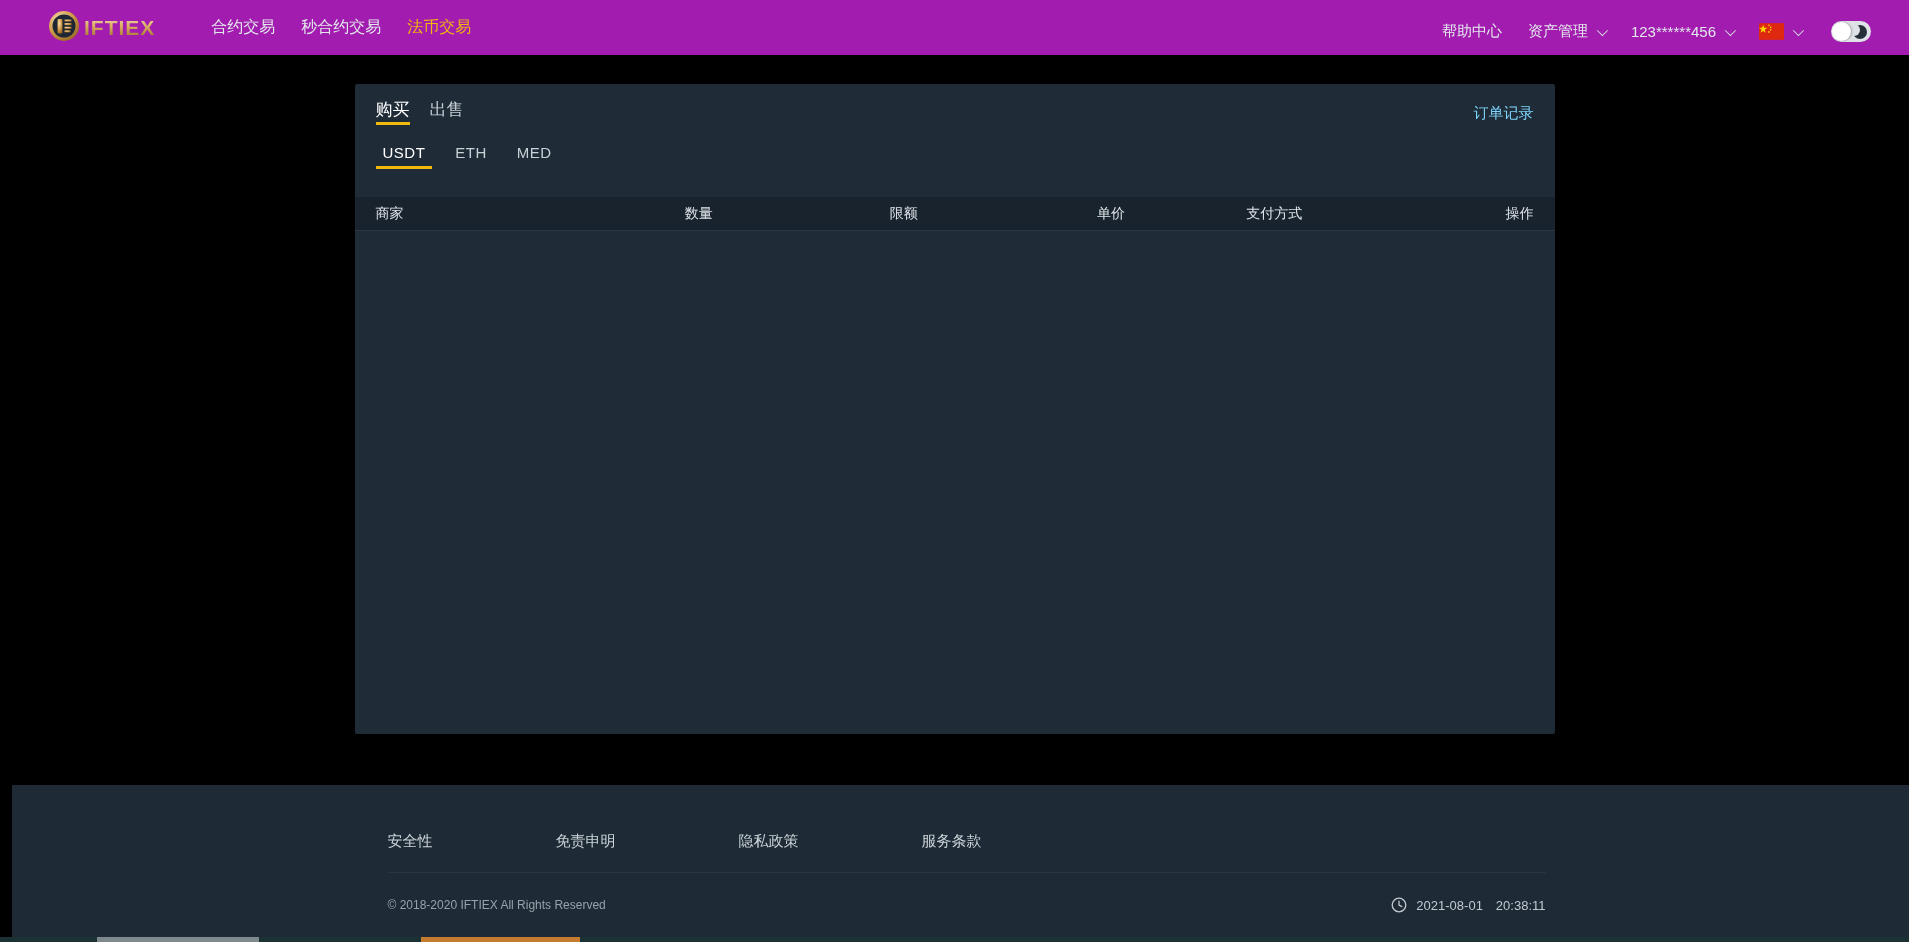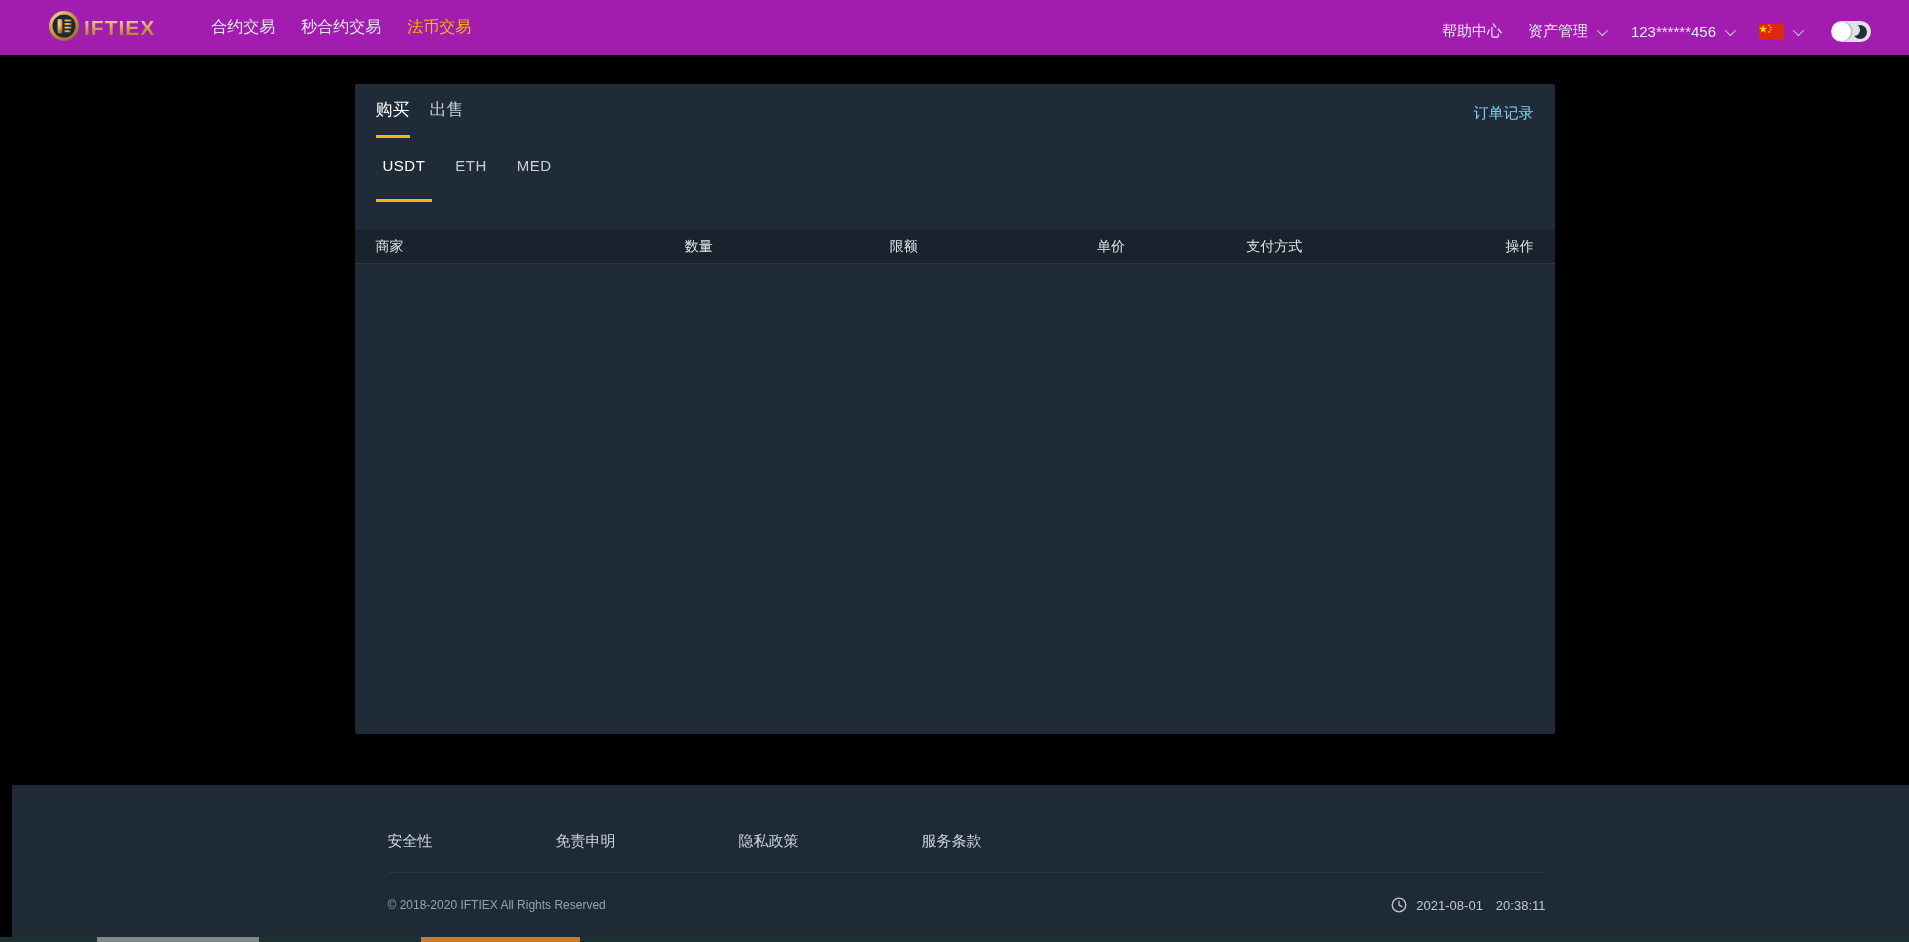--- a/index.html
+++ b/index.html
@@ -51,29 +51,29 @@
   }
 
   
   .panel {
     width:1200px; height:650px; margin:29px auto 0; background:#1f2b36; border-radius:2px;
     display:flex; flex-direction:column;
   }
   .panel-head { display:flex; align-items:flex-start; padding:14px 21px 0; }
   .trade-tab {
     font-size:17px; color:#c9d0d6; cursor:pointer;
-    padding-bottom:13px; border-bottom:3px solid transparent; margin-right:20px; line-height:24px;
+    border-bottom:3px solid transparent; margin-right:20px; line-height:24px;
   }
   .trade-tab.active { color:#fff; border-bottom-color:#f0b90b; }
   .order-record { margin-left:auto; font-size:15px; color:#7dd3fc; cursor:pointer; padding-top:6px; }
 
   .coin-tabs { display:flex; padding:19px 21px 0; }
   .coin-tab {
     font-size:15px; color:#c9d0d6; cursor:pointer; line-height:18px;
-    padding:0 7px 24px; margin-right:16px; border-bottom:3px solid transparent; letter-spacing:.5px;
+    padding:0 7px 4px; margin-right:16px; border-bottom:3px solid transparent; letter-spacing:.5px;
   }
   .coin-tab.active { color:#fff; border-bottom-color:#f0b90b; }
 
   .table-header {
     margin-top:28px; height:34px; background:#19232d; border-bottom:1px solid #2b3744;
     display:flex; align-items:center; padding:0 21px; font-size:14px; color:#dfe5ea; font-weight:500;
   }
   .th { white-space:nowrap; }
   .th.c1 { width:26.7%; } .th.c2 { width:17.7%; } .th.c3 { width:17.9%; }
   .th.c4 { width:12.9%; } .th.c5 { width:16.9%; } .th.c6 { flex:1; text-align:right; }

